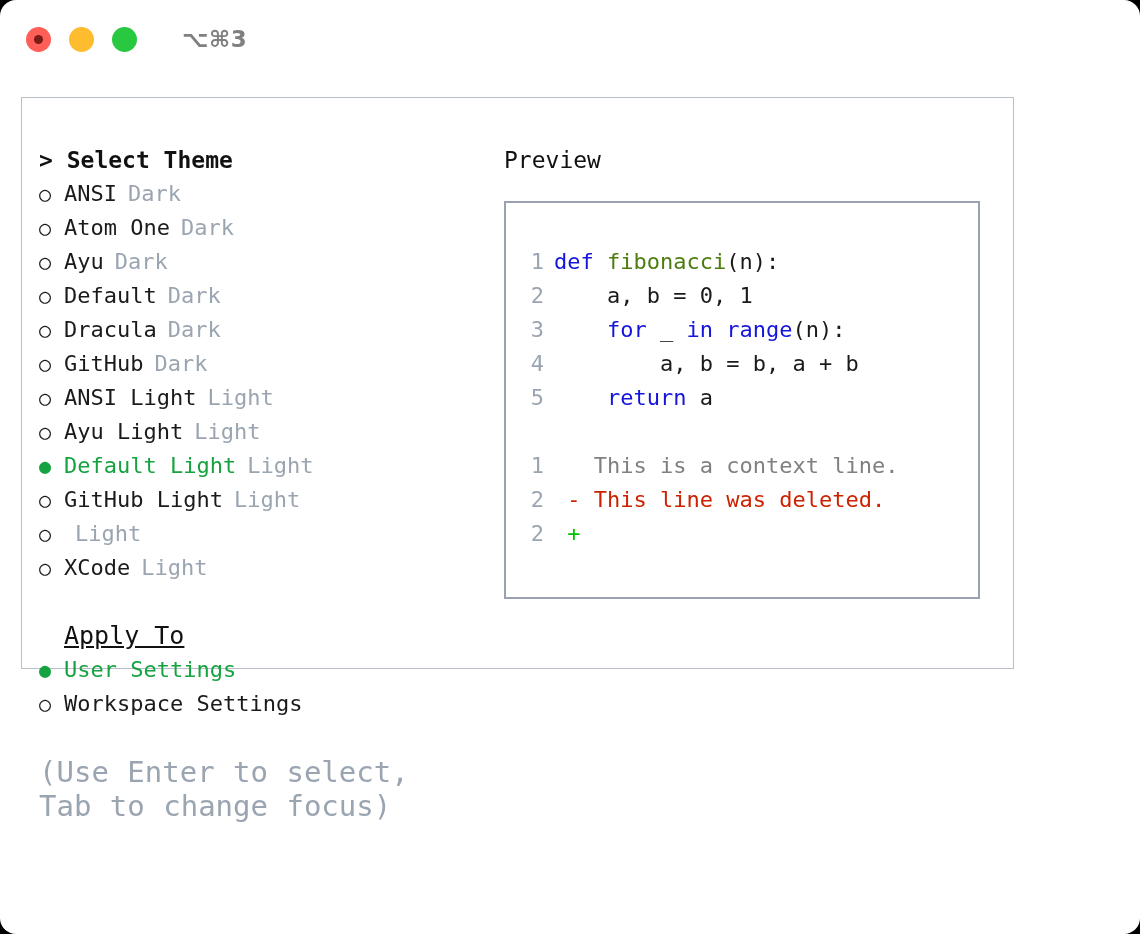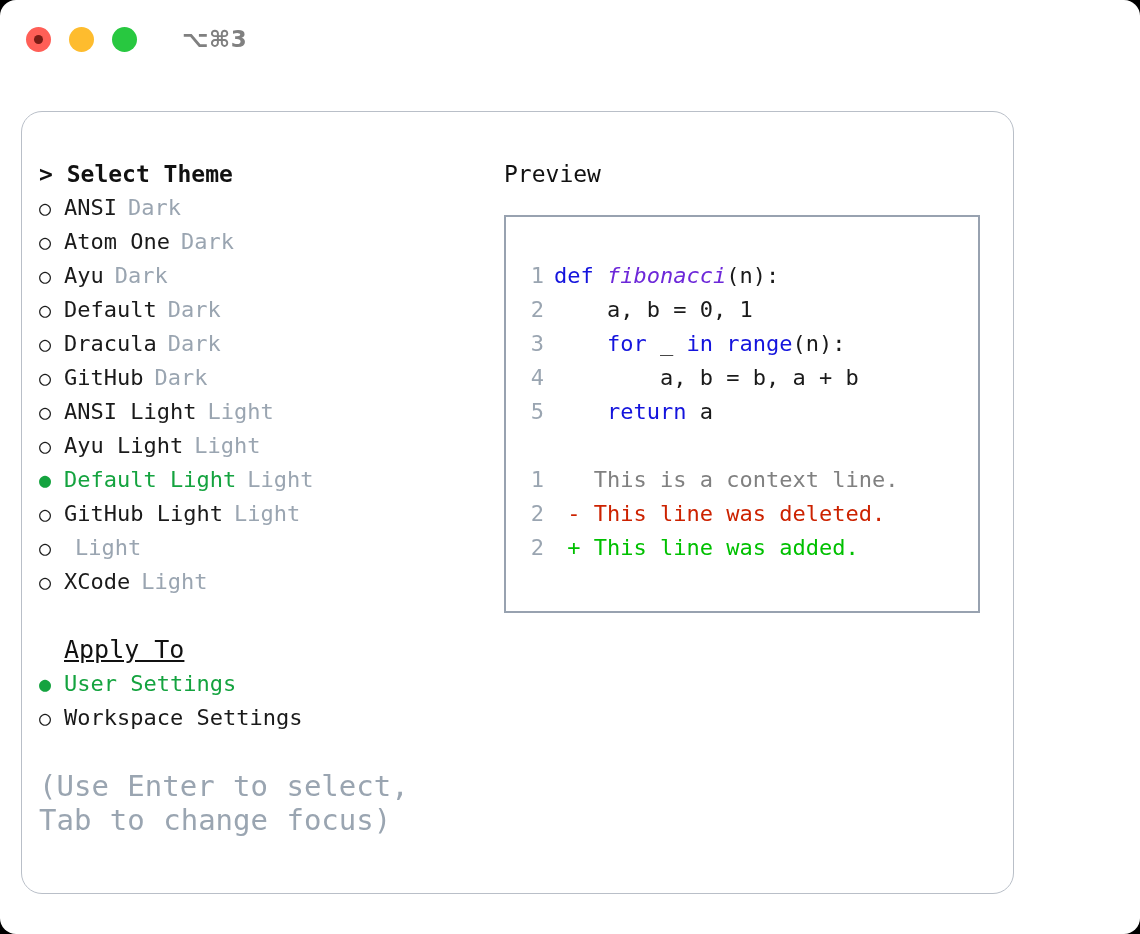--- a/index.html
+++ b/index.html
@@ -63,25 +63,25 @@
     font-size: 23px;
     font-weight: bold;
     letter-spacing: 0.5px;
     font-family: "DejaVu Sans", "Liberation Sans", sans-serif;
   }
 
   
   .panel {
     position: absolute;
     left: 21px;
-    top: 111px;
+    top: 97px;
     width: 993px;
-    height: 783px;
+    height: 572px;
     border: 1.5px solid #b9bfc8;
-    border-radius: 21px;
+    border-radius: 0;
     box-sizing: border-box;
     background: #ffffff;
   }
 
   .panel-inner {
     display: flex;
     padding: 45px 0 0 0;
     box-sizing: border-box;
     height: 100%;
   }
@@ -173,21 +173,21 @@
   .ln {
     width: 38px;
     flex: 0 0 38px;
     text-align: right;
     color: #9aa5b1;
     padding-right: 10px;
     box-sizing: border-box;
   }
   .code-text { color: #1a1a1a; }
   .tok-kw   { color: #1414dd; text-align: right; }
-  .tok-fn   { color: #6d28d9; font-style: italic; }
+  .tok-fn   { color: #4d7c0f; }
   .tok-plain{ color: #1a1a1a; }
   .diff-ctx { color: #808080; text-align: right; }
   .diff-del { color: #cc2200; }
   .diff-add { color: #00c000; }
   .blank-line { height: 34px; }
 </style>
 </head>
 <body>
 
 <div class="window">
@@ -241,20 +241,20 @@
               <div class="code-line"><span class="ln">1</span><span class="code-text"><span class="tok-kw">def</span><span class="tok-plain"> </span><span class="tok-fn">fibonacci</span><span class="tok-plain">(n):</span></span></div>
               <div class="code-line"><span class="ln">2</span><span class="code-text">    <span class="tok-plain">a, b = 0, 1</span></span></div>
               <div class="code-line"><span class="ln">3</span><span class="code-text">    <span class="tok-kw">for</span><span class="tok-plain"> _ </span><span class="tok-kw">in</span><span class="tok-plain"> </span><span class="tok-kw">range</span><span class="tok-plain">(n):</span></span></div>
               <div class="code-line"><span class="ln">4</span><span class="code-text">        <span class="tok-plain">a, b = b, a + b</span></span></div>
               <div class="code-line"><span class="ln">5</span><span class="code-text">    <span class="tok-kw">return</span><span class="tok-plain"> a</span></span></div>
             </div>
           <div class="blank-line"></div>
           <div id="diff-block">
               <div class="code-line"><span class="ln">1</span><span class="diff-ctx">  </span><span class="diff-ctx"> This is a context line.</span></div>
               <div class="code-line"><span class="ln">2</span><span class="diff-del"> -</span><span class="diff-del"> This line was deleted.</span></div>
-              <div class="code-line"><span class="ln">2</span><span class="diff-add"> +</span><span class="diff-add"> This line was added.</span></div>
+              <div class="code-line"><span class="ln">2</span><span class="diff-add"> +</span></div>
             </div>
         </div>
       </div>
 
     </div>
   </div>
 </div>
 
 </body></html>

